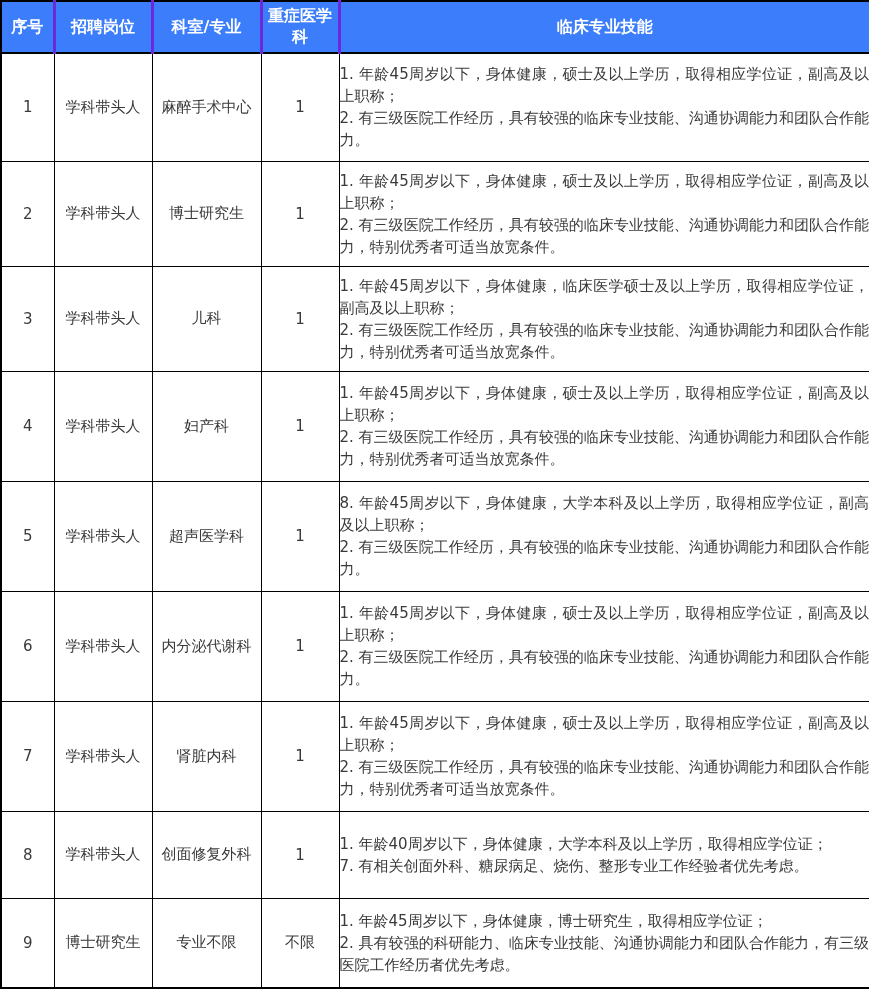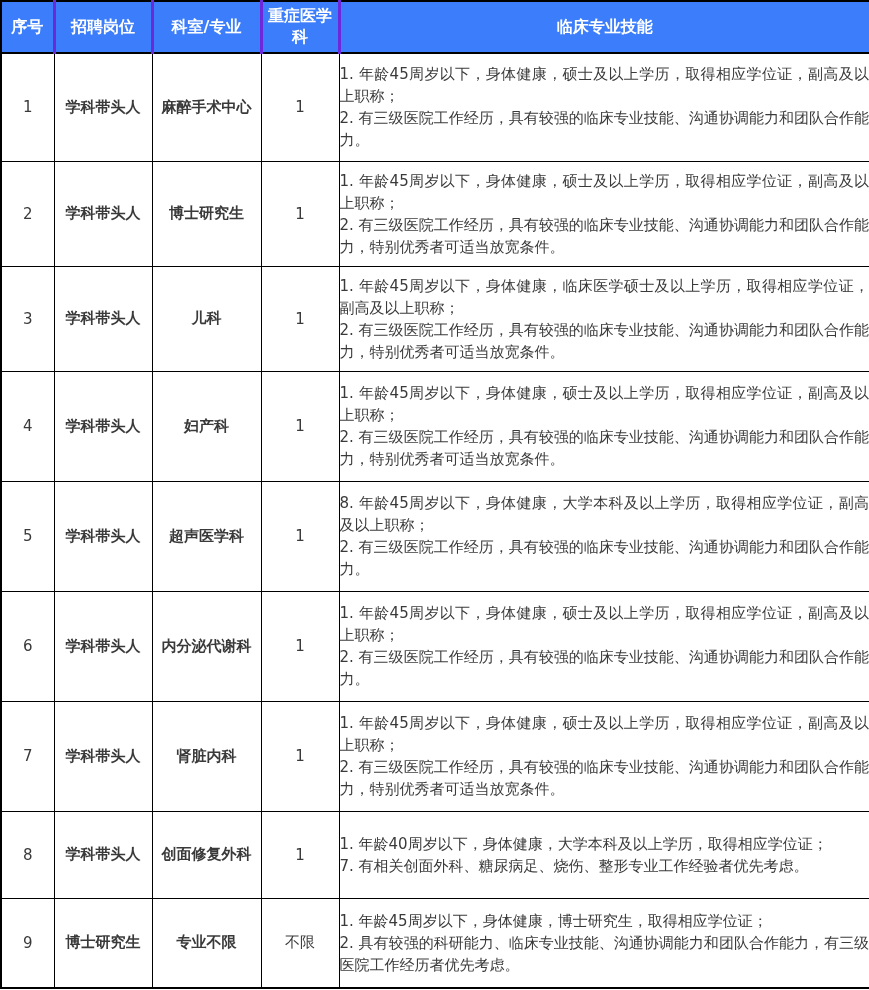--- a/index.html
+++ b/index.html
@@ -42,21 +42,21 @@
 
   td.td {
     border: 1px solid #000000;
     color: #3a3a3a;
     font-size: 15px;
     vertical-align: middle;
     padding: 0;
     background: #ffffff;
   }
   .c-no, .c-count { text-align: center; }
-  .c-pos, .c-dept { text-align: center; font-weight: bold; }
+  .c-pos, .c-dept { text-align: center; }
   .c-req {
     text-align: justify;
     padding: 8px 10px 8px 9px;
     line-height: 22px;
   }
   .c-req div { margin: 0; }
 
   tbody tr { height: 108px; }
   tbody tr:nth-child(2) { height: 105px; }
   tbody tr:nth-child(3) { height: 105px; }

